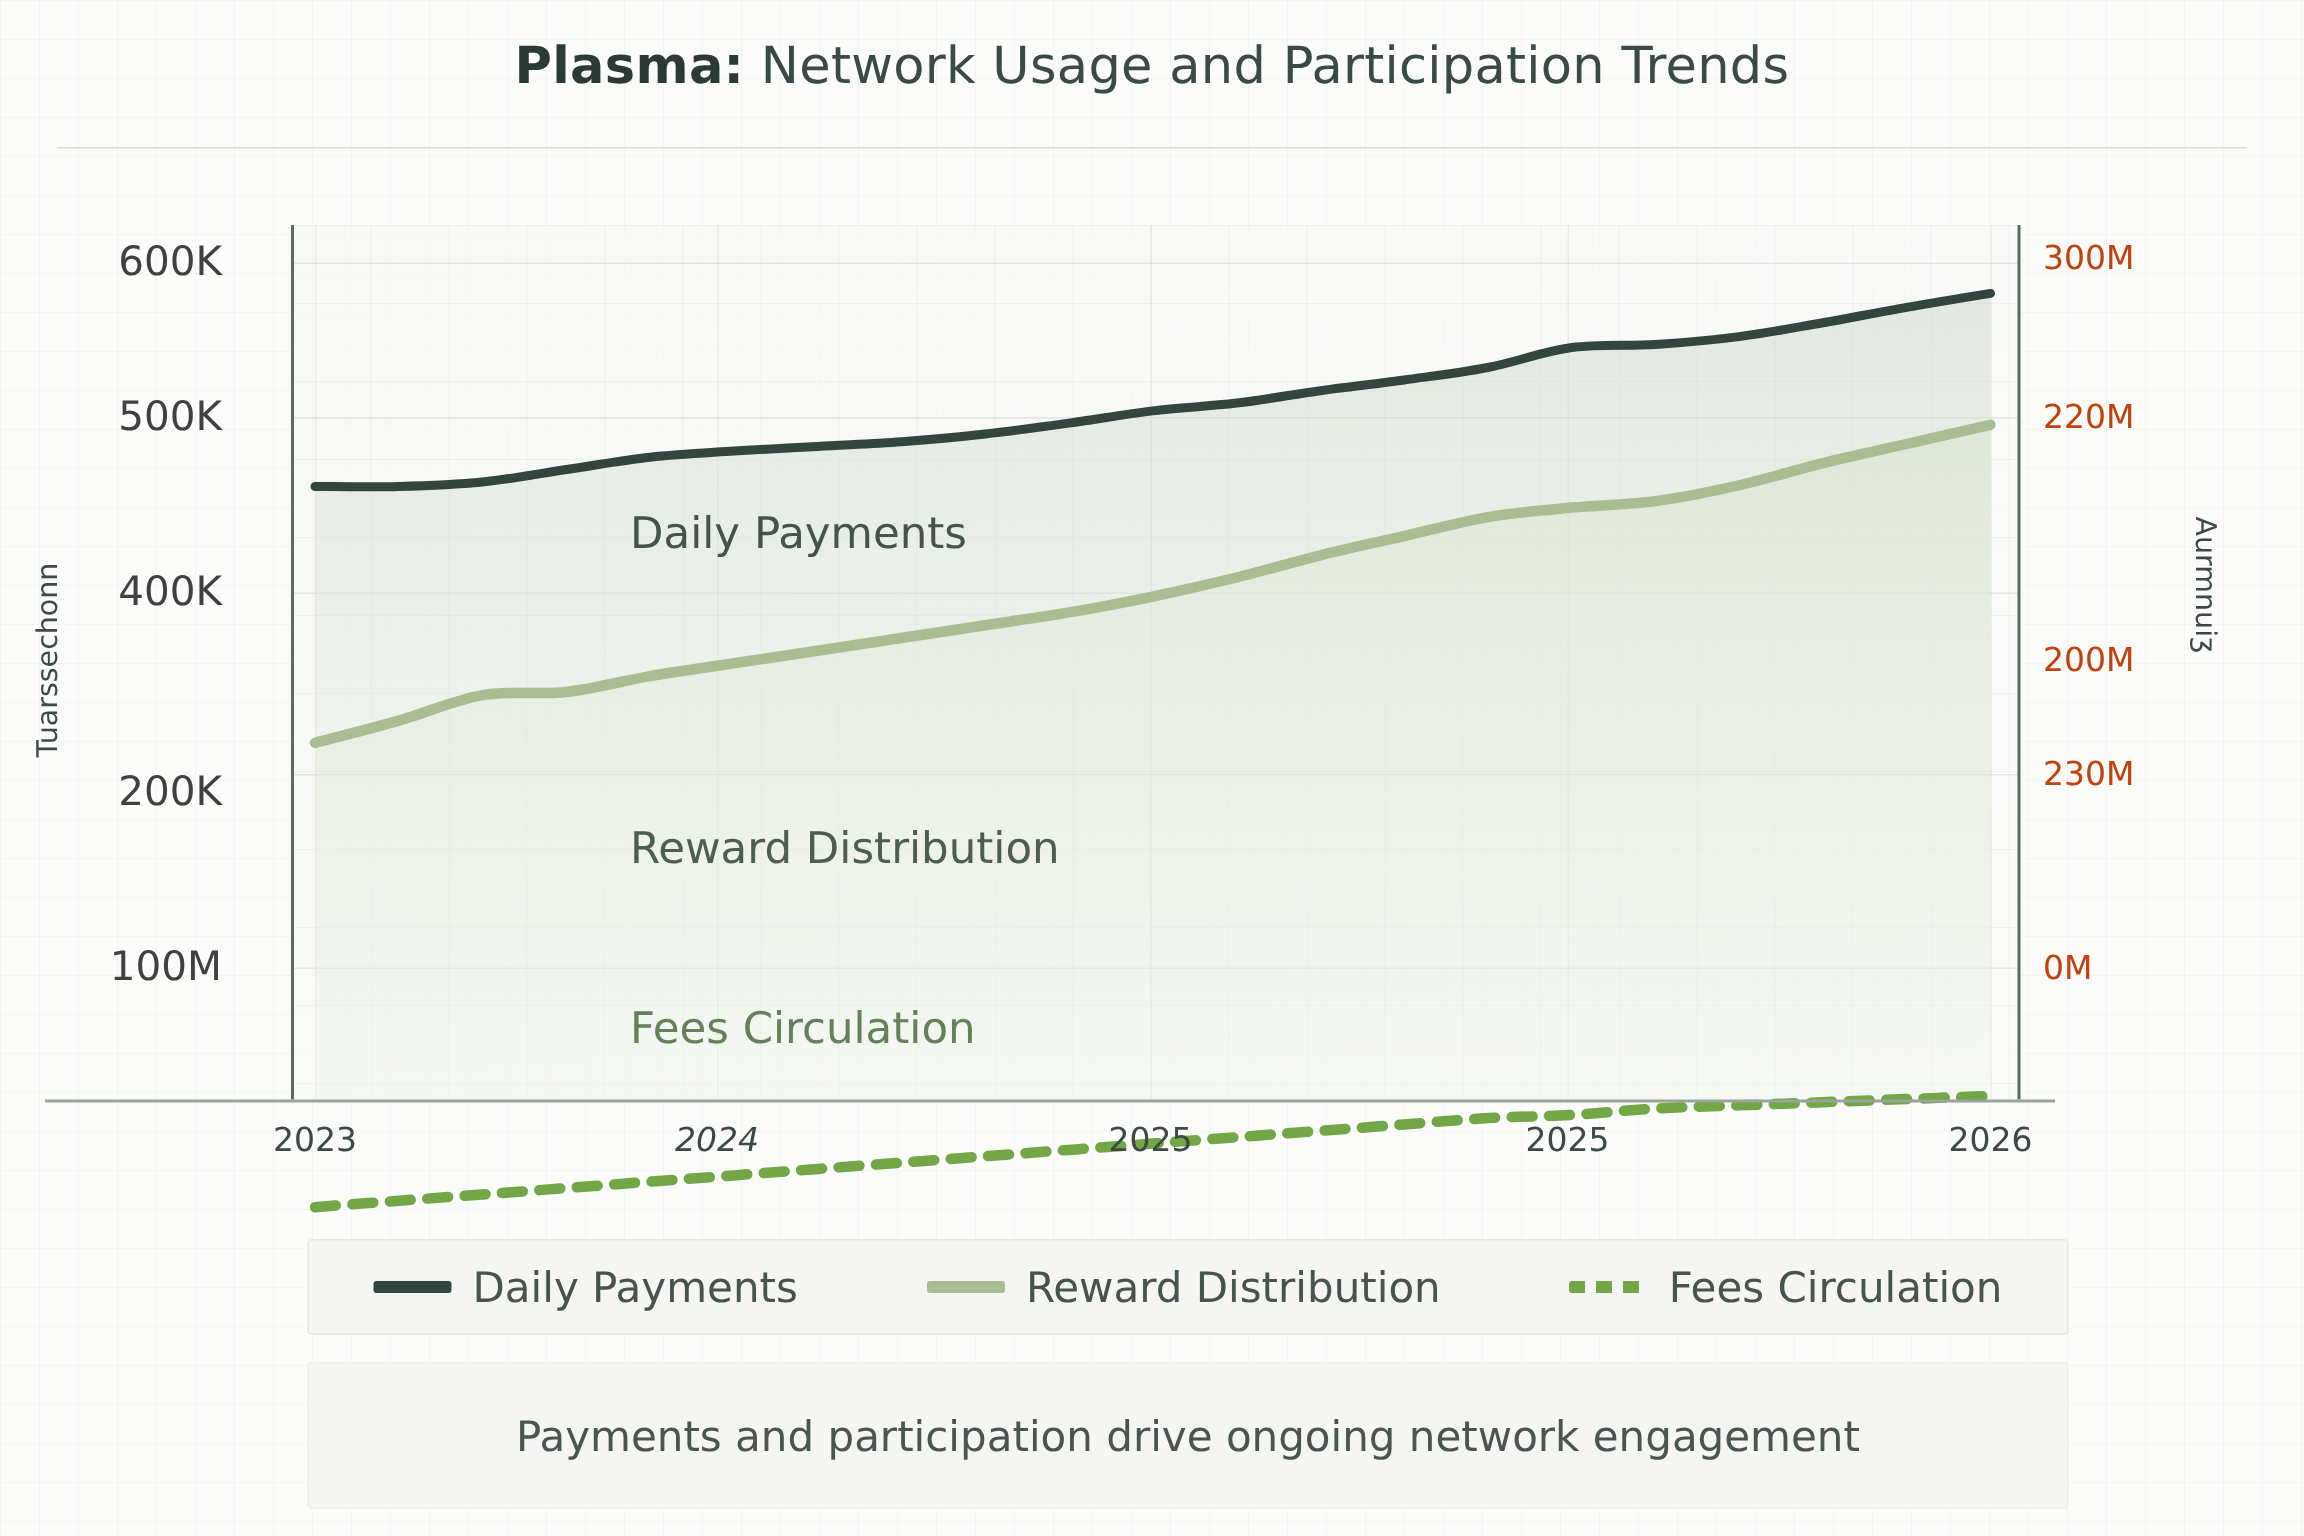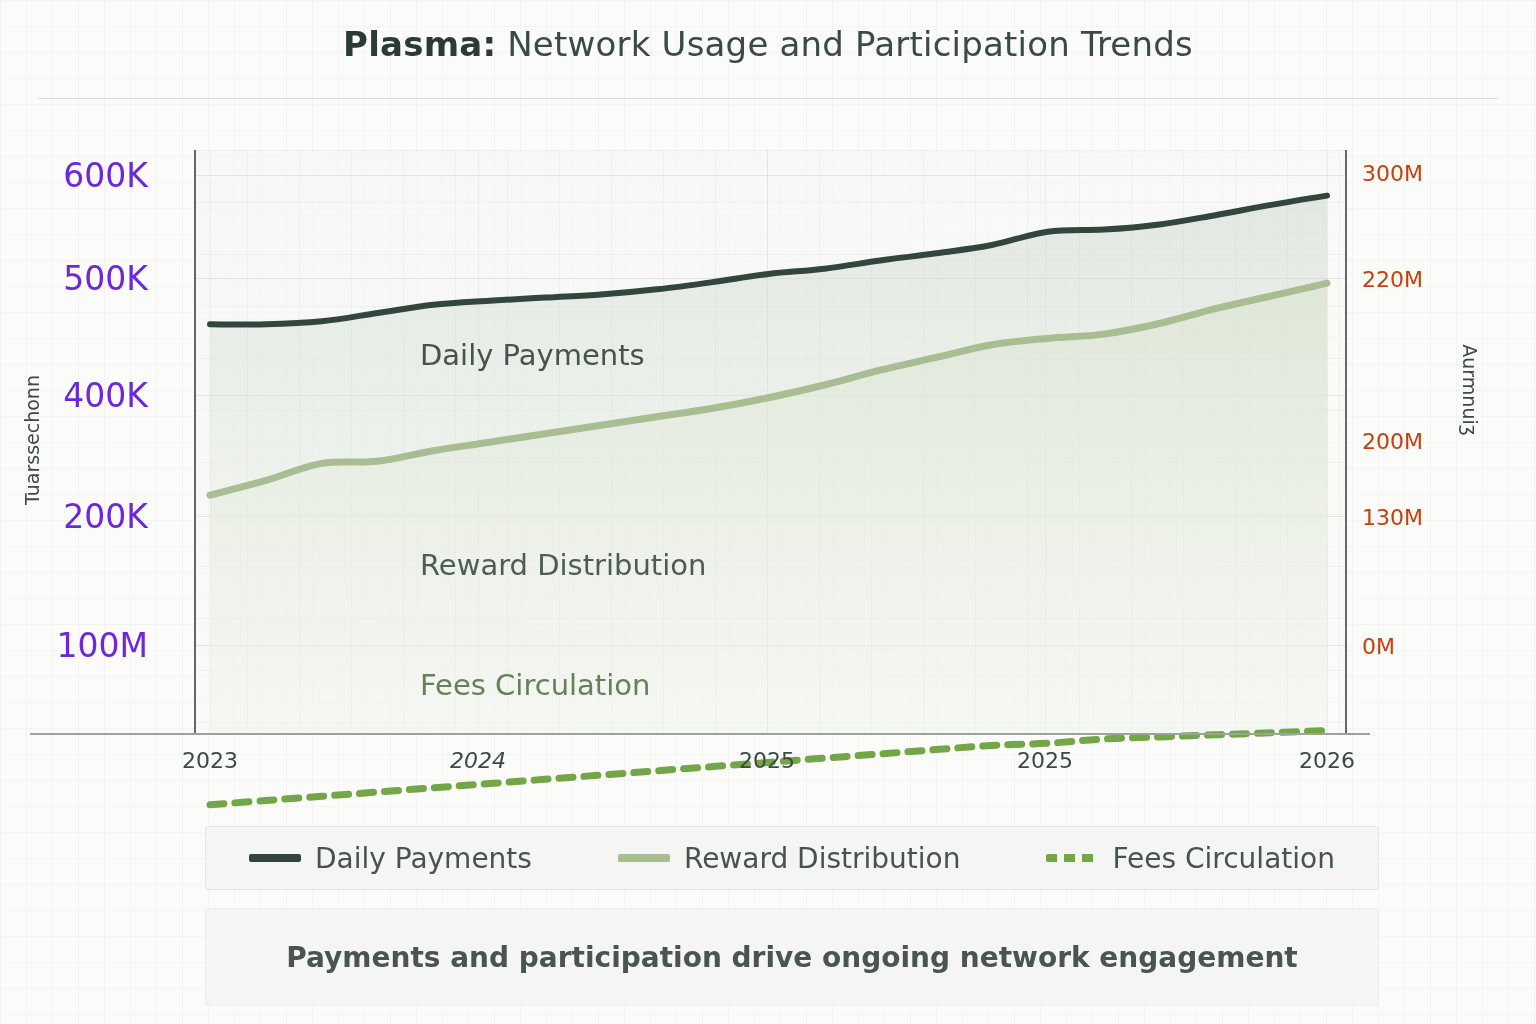--- a/index.html
+++ b/index.html
@@ -54,21 +54,21 @@
   .hgrid{position:absolute;left:0;width:1150px;height:1px;background:rgba(150,160,152,0.22);}
   .vgrid{position:absolute;top:0;height:583px;width:1px;background:rgba(150,160,152,0.14);}
 
   #spine-left{position:absolute;left:194px;top:150px;width:2px;height:583px;background:#5d6b63;}
   #spine-right{position:absolute;left:1345px;top:150px;width:2px;height:583px;background:#5d6b63;}
   #spine-bottom{position:absolute;left:30px;top:733px;width:1340px;height:2px;background:#9aa39c;}
 
   
   .ytick-left{
     position:absolute;right:1388px;transform:translateY(-50%);
-    font-size:33px;color:#6d28d9;white-space:nowrap;text-align:right;
+    font-size:27px;color:#404040;white-space:nowrap;text-align:right;
   }
   .ytick-right{
     position:absolute;left:1362px;transform:translateY(-50%);
     font-size:22px;color:#c2410c;white-space:nowrap;
   }
   .xtick{
     position:absolute;top:748px;transform:translateX(-50%);
     font-size:22px;color:#3d4a44;white-space:nowrap;
   }
   #ylabel-left{
@@ -100,21 +100,21 @@
     background-size:18px 8px;
   }
   .legend-label{font-size:28px;color:#47544d;white-space:nowrap;}
 
   
   #caption{
     position:absolute;left:205px;top:908px;width:1172px;height:96px;
     background:#f5f6f4;border:1px solid #ebeeea;border-radius:3px;
     display:flex;align-items:center;justify-content:center;
   }
-  #caption-text{font-size:28px;color:#4a554f;white-space:nowrap;font-weight:bold;}
+  #caption-text{font-size:28px;color:#4a554f;white-space:nowrap;}
 </style>
 </head>
 <body>
 
 <div id="paper-grid"></div>
 
 <div id="figure">
 
   <div id="title-block">
     <div id="chart-title">
@@ -162,28 +162,28 @@
   <div id="spine-bottom"></div>
 
   <div class="series-annot" id="annot-daily">Daily Payments</div>
   <div class="series-annot" id="annot-reward">Reward Distribution</div>
   <div class="series-annot" id="annot-fees">Fees Circulation</div>
 
   <div id="ytick-left-group">
       <div class="ytick-left" style="top: 175px;">600K</div>
       <div class="ytick-left" style="top: 278px;">500K</div>
       <div class="ytick-left" style="top: 395px;">400K</div>
-      <div class="ytick-left" style="top: 516px; margin-left: 48px;">200K</div>
+      <div class="ytick-left" style="top: 528px; margin-left: 48px;">200K</div>
       <div class="ytick-left" style="top: 645px;">100M</div>
     </div>
   <div id="ytick-right-group">
       <div class="ytick-right" style="top: 173px;">300M</div>
       <div class="ytick-right" style="top: 279px;">220M</div>
       <div class="ytick-right" style="top: 397px; margin-top: 44px;">200M</div>
-      <div class="ytick-right" style="top: 517px;">130M</div>
+      <div class="ytick-right" style="top: 517px;">230M</div>
       <div class="ytick-right" style="top: 646px;">0M</div>
     </div>
   <div id="xtick-group">
       <div class="xtick" style="left: 210px;">2023</div>
       <div class="xtick" style="left: 478px; font-style: italic;">2024</div>
       <div class="xtick" style="left: 767px;">2025</div>
       <div class="xtick" style="left: 1045px;">2025</div>
       <div class="xtick" style="left: 1327px;">2026</div>
     </div>
 

